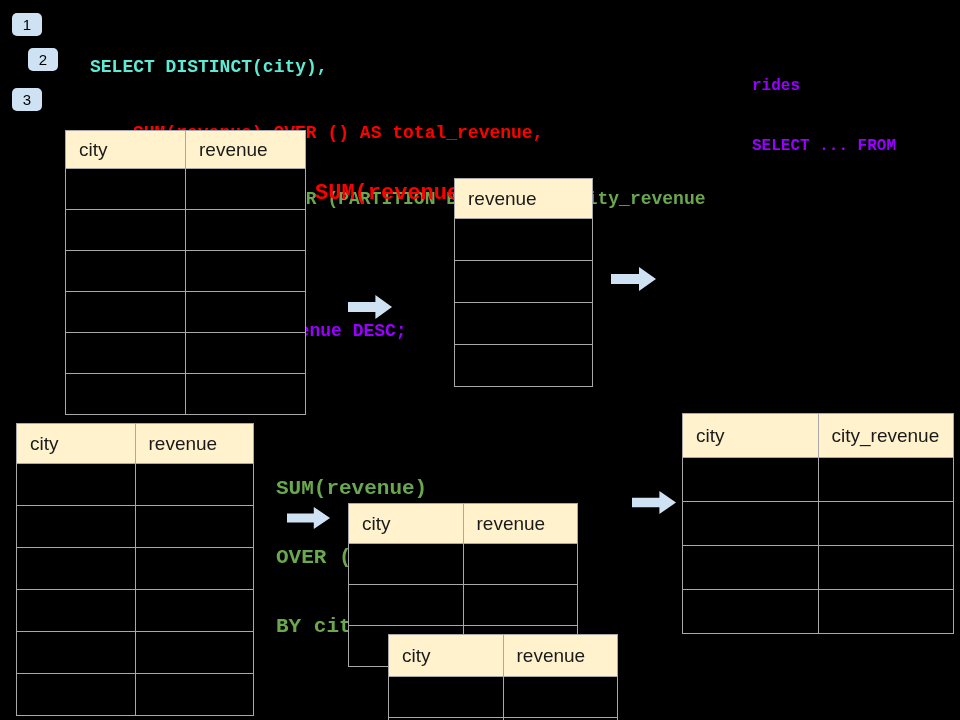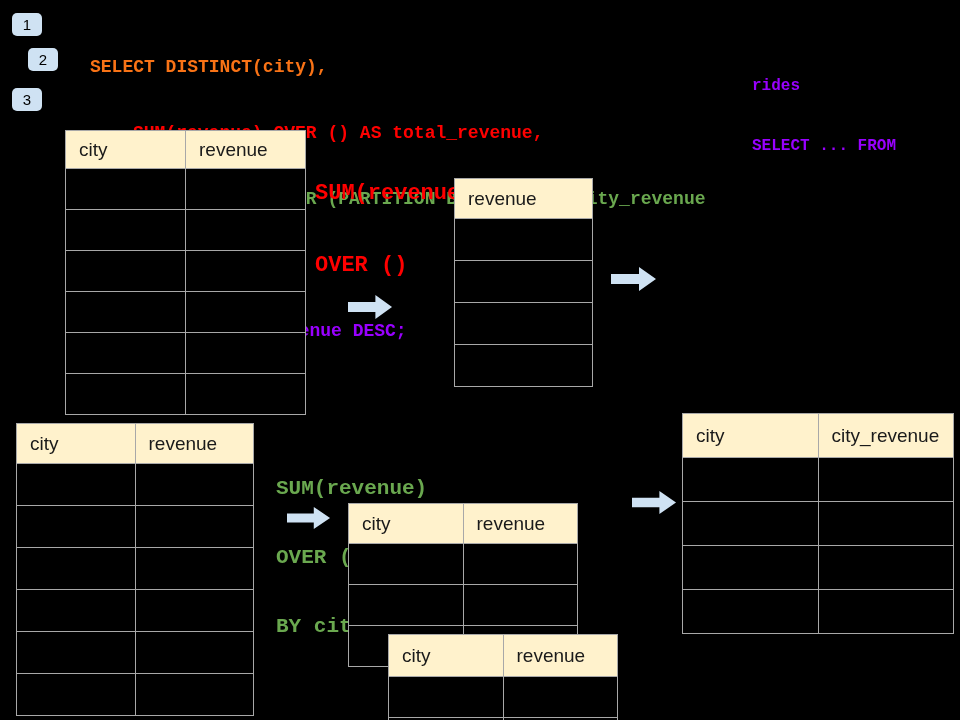--- a/index.html
+++ b/index.html
@@ -104,35 +104,34 @@
   #arrow-4 { left: 632px; top: 490px; width: 45px; height: 25px; }
 </style>
 </head>
 <body>
 
 <div class="badge" id="badge-1">1</div>
 <div class="badge" id="badge-2">2</div>
 <div class="badge" id="badge-3">3</div>
 
 <div id="code">
-  <div class="code-line" style="color: #f97316;">SELECT DISTINCT(city),</div>
+  <div class="code-line" style="color: #5eead4;">SELECT DISTINCT(city),</div>
   <div class="code-line" style="color: rgb(255, 0, 0);">SUM(revenue) OVER () AS total_revenue,</div>
   <div class="code-line" style="color: rgb(106, 168, 79);">SUM(revenue) OVER (PARTITION BY city) as city_revenue</div>
   <div class="code-line" style="color: rgb(153, 0, 255);">FROM rides</div>
   <div class="code-line" style="color: rgb(153, 0, 255);">ORDER by city_revenue DESC;</div>
 </div>
 
 <div id="side-note" style="color: rgb(153, 0, 255);">
   <div>rides</div>
   <div>SELECT ... FROM</div>
 </div>
 
 <div id="note-total" class="annotation" style="color: rgb(255, 0, 0);">
   <div>SUM(revenue)</div>
-  <div>OVER ()</div>
 </div>
 
 <div id="note-partition" class="annotation" style="color: rgb(106, 168, 79);">
   <div>SUM(revenue)</div>
   <div>OVER (PARTITION</div>
   <div>BY city)</div>
 </div>
 
 <div class="tbl" id="tbl-rides-top">
     <table>

